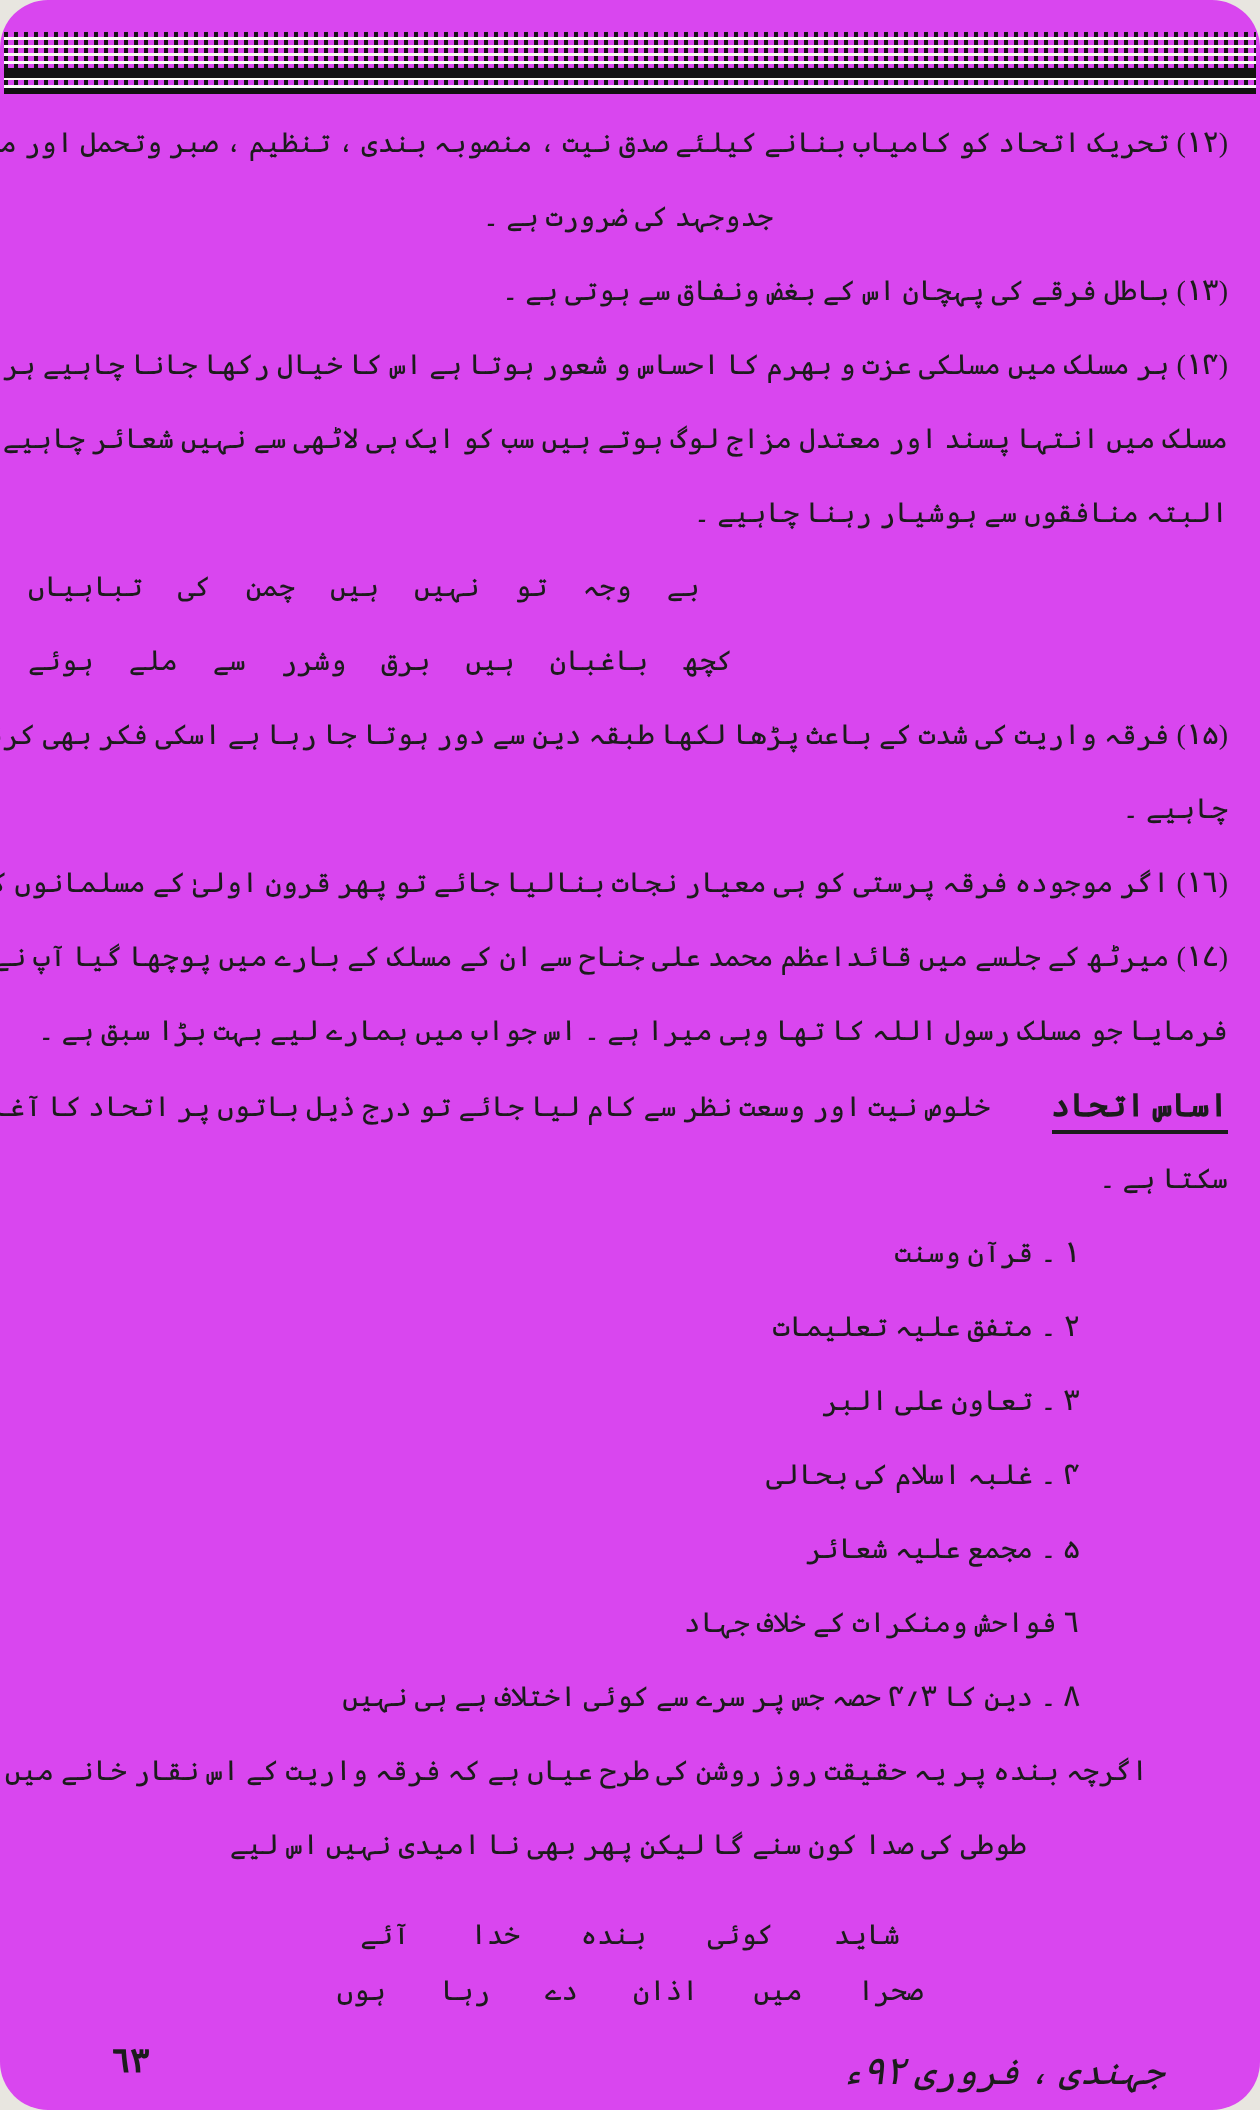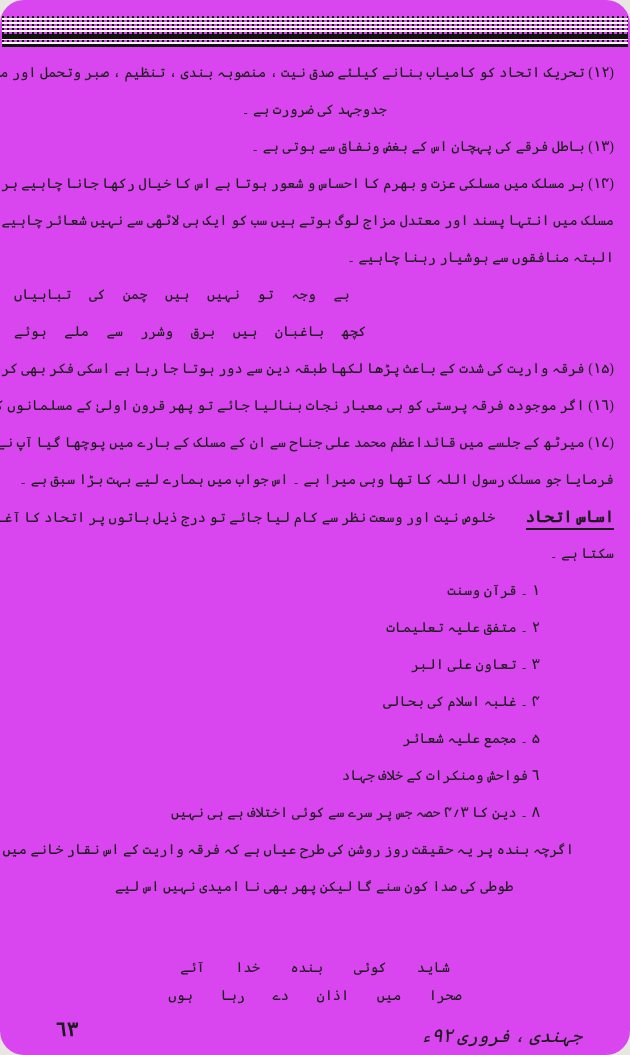--- a/index.html
+++ b/index.html
@@ -36,39 +36,40 @@
     font-weight:bold;
     font-size:16px;
     border-bottom:2.5px solid #1c1c1c;
     padding-bottom:3px;
     margin-left:27px;
   }
   .footer { position:absolute; bottom:0; left:0; right:0; height:100px; font-size:14px; }
   .poem2-l1 { position:absolute; top:4px; width:100%; text-align:center; word-spacing:27px; white-space:nowrap;padding-left:36px; }
   .poem2-l2 { position:absolute; top:32px; width:100%; text-align:center; word-spacing:24px; white-space:nowrap; }
   .signature { position:absolute; bottom:8px; right:48px; font-style:italic; font-size:18px; }
-  .page-number { position:absolute; bottom:14px; left:56px; font-size:19px; font-weight:bold; letter-spacing:2px; }
+  .page-number { position:absolute; bottom:14px; left:56px; font-size:16px; font-weight:bold; letter-spacing:2px; }
 </style>
 </head>
 <body>
 
 <div class="page">
 
   <div class="deco-border"></div>
 
   <div class="body-text">
     <div class="line">(۱۲) تحریک اتحاد کو کامیاب بنانے کیلئے صدق نیت ، منصوبہ بندی ، تنظیم ، صبر وتحمل اور مسلسل</div>
     <div class="line center">جدوجہد کی ضرورت ہے ۔</div>
     <div class="line">(۱۳) باطل فرقے کی پہچان اس کے بغض ونفاق سے ہوتی ہے ۔</div>
     <div class="line">(۱۴) ہر مسلک میں مسلکی عزت و بھرم کا احساس و شعور ہوتا ہے اس کا خیال رکھا جانا چاہیے ہر</div>
     <div class="line">مسلک میں انتہا پسند اور معتدل مزاج لوگ ہوتے ہیں سب کو ایک ہی لاٹھی سے نہیں شعائر چاہیے</div>
     <div class="line">البتہ منافقوں سے ہوشیار رہنا چاہیے ۔</div>
     <div class="line poem">بے وجہ تو نہیں ہیں چمن کی تباہیاں</div>
     <div class="line poem">کچھ باغبان ہیں برق وشرر سے ملے ہوئے</div>
     <div class="line">(۱۵) فرقہ واریت کی شدت کے باعث پڑھا لکھا طبقہ دین سے دور ہوتا جا رہا ہے اسکی فکر بھی کرنی</div>
+    <div class="line">چاہیے ۔</div>
     <div class="line">(۱۶) اگر موجودہ فرقہ پرستی کو ہی معیار نجات بنالیا جائے تو پھر قرون اولیٰ کے مسلمانوں کا کیا بنے گا</div>
     <div class="line">(۱۷) میرٹھ کے جلسے میں قائداعظم محمد علی جناح سے ان کے مسلک کے بارے میں پوچھا گیا آپ نے</div>
     <div class="line">فرمایا جو مسلک رسول اللہ کا تھا وہی میرا ہے ۔ اس جواب میں ہمارے لیے بہت بڑا سبق ہے ۔</div>
 
     <div class="line heading-line">
       <span class="heading">اساس اتحاد</span>
       <span>خلوص نیت اور وسعت نظر سے کام لیا جائے تو درج ذیل باتوں پر اتحاد کا آغاز ہو</span>
     </div>
     <div class="line">سکتا ہے ۔</div>
 

